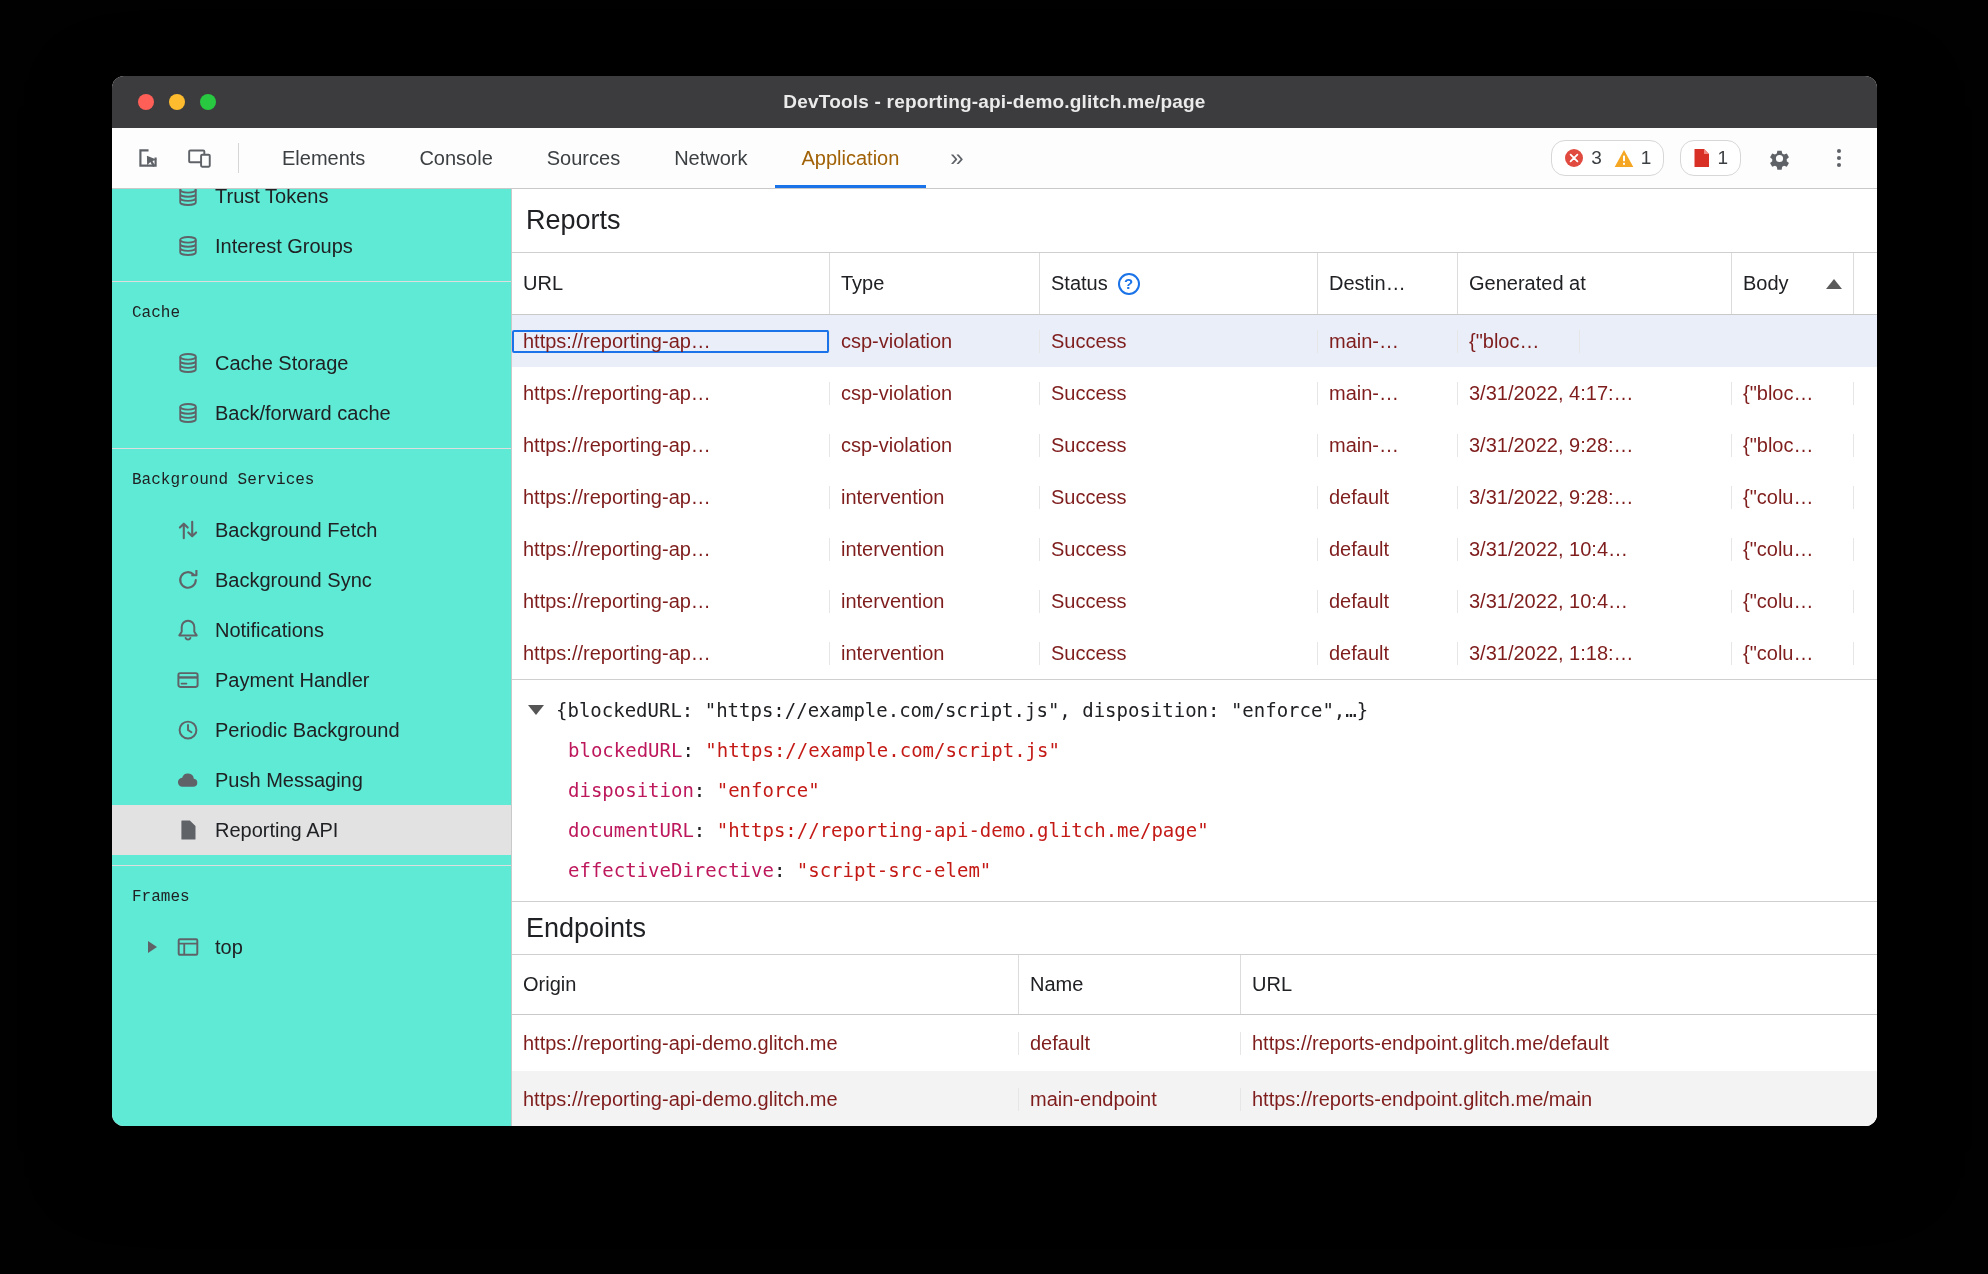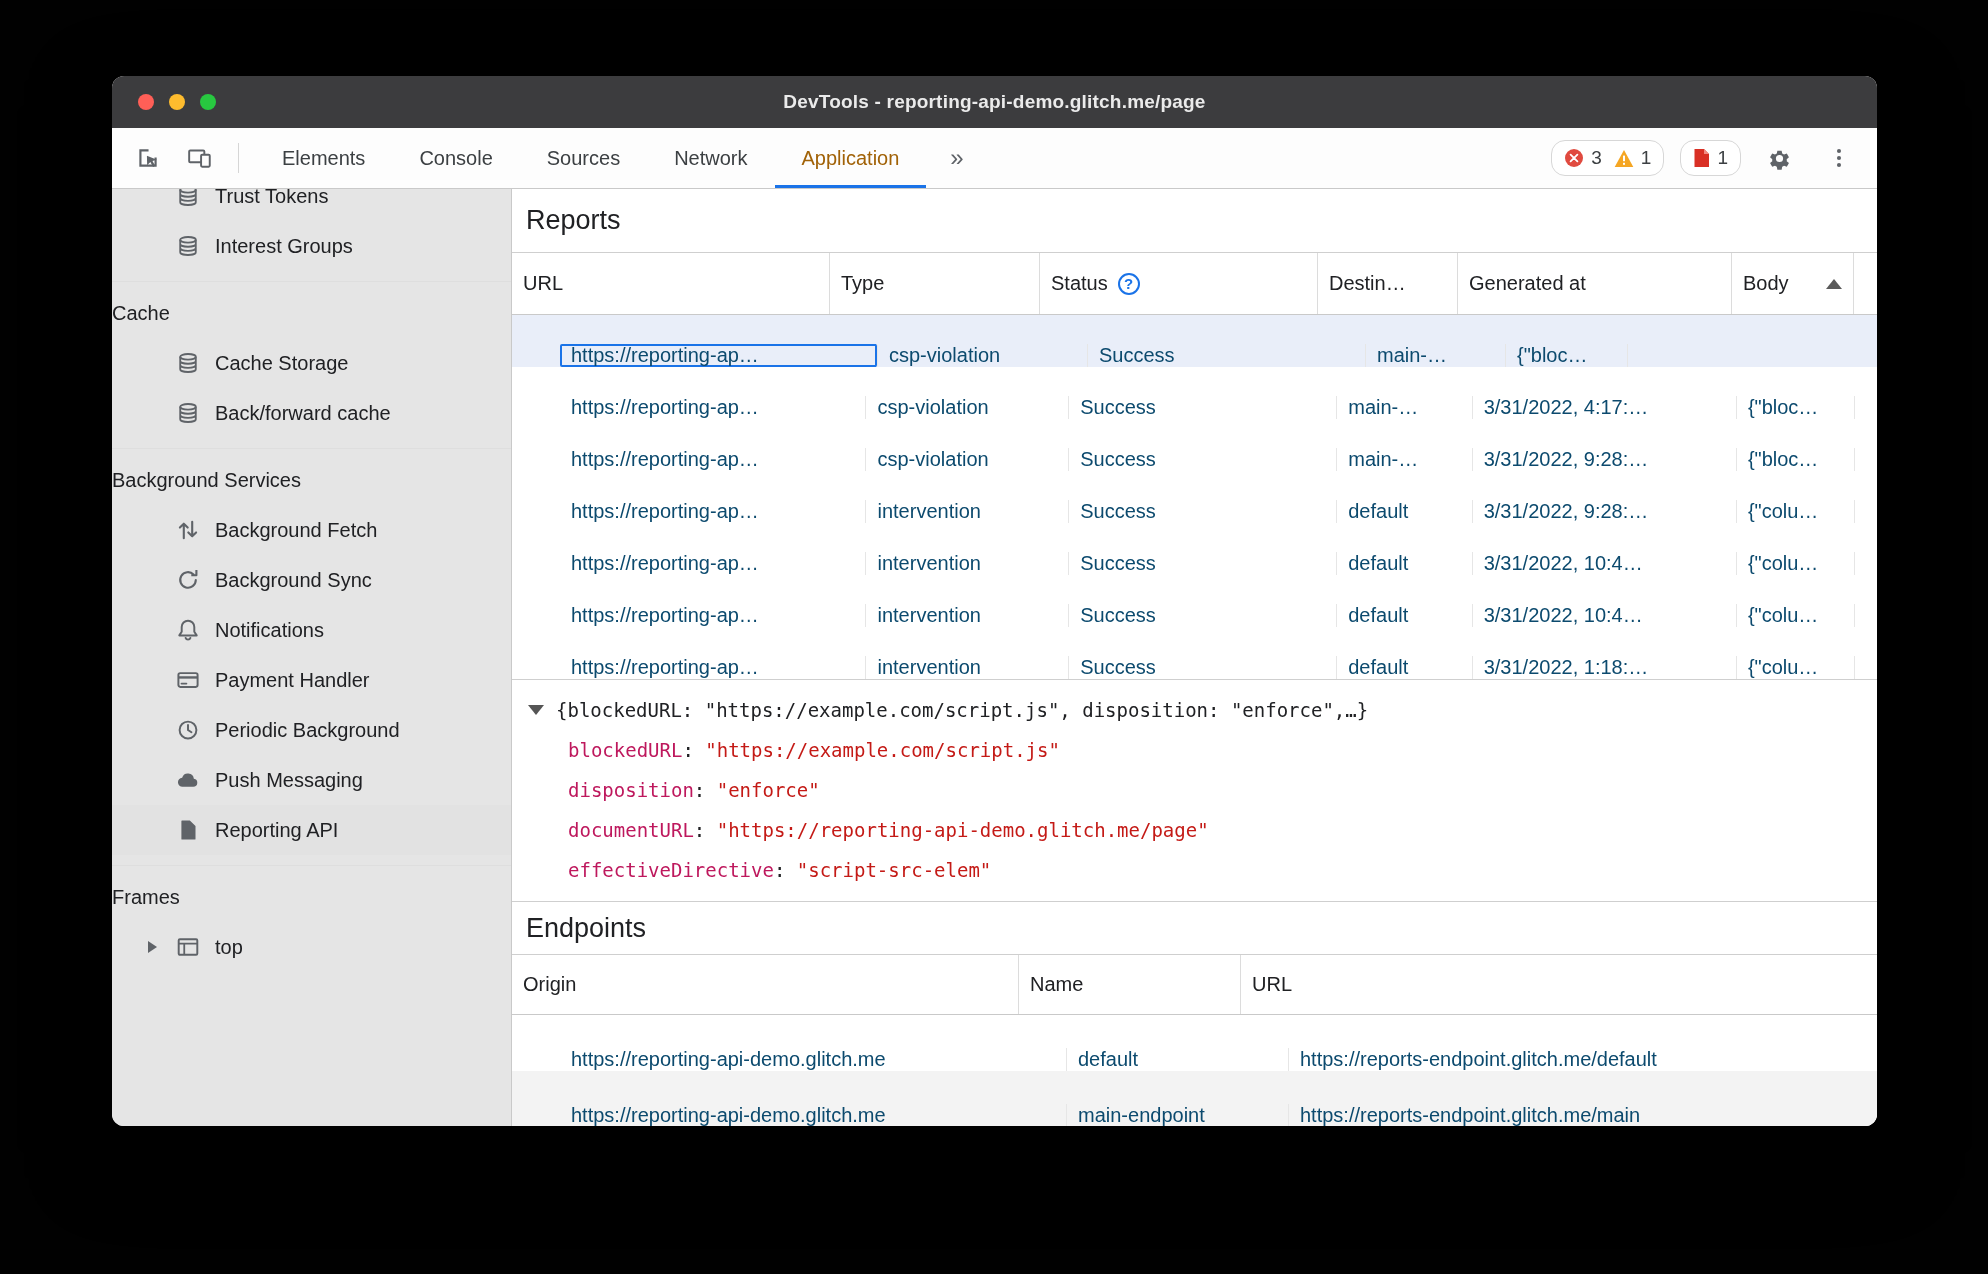--- a/index.html
+++ b/index.html
@@ -33,40 +33,40 @@
   .tab.selected::after { content:""; position:absolute; left:0; right:0; bottom:0; height:3px; background:#1a73e8; }
   .more-tabs { display:flex; align-items:center; padding:0 16px; color:#5f6368; font-size:24px; }
   .toolbar-right { margin-left:auto; display:flex; align-items:center; gap:16px; }
   .badge-group { display:flex; align-items:center; gap:12px; border:1px solid #d7d7d7; border-radius:14px; padding:6px 12px; font-size:19px; color:#3c4043; background:#fff; }
   .b-item { display:inline-flex; align-items:center; gap:7px; }
 
   
   .content { flex:1; min-height:0; display:flex; }
 
   
-  .sidebar { width:400px; flex:none; border-right:1px solid #c9c9c9; overflow:hidden; background:#e5e5e5; }
+  .sidebar { width:400px; flex:none; border-right:1px solid #c9c9c9; overflow:hidden; background:#5eead4; }
   .side-section { border-bottom:1px solid #dedede; padding:6px 0 10px; }
   .side-section.last { border-bottom:none; }
   .side-section.clip-top { margin-top:-24px; }
-  .side-header { height:50px; display:flex; align-items:center; font-size:20px; color:#202124; }
+  .side-header { height:50px; display:flex; align-items:center; padding-left:20px; font-size:16px; color:#202124;font-family:Liberation Mono, monospace; }
   .side-item { height:50px; display:flex; align-items:center; gap:15px; padding-left:64px; font-size:20px; color:#202124; cursor:default; }
   .side-item .icon { width:24px; height:24px; color:#5f6368; display:flex; align-items:center; justify-content:center; flex:none; }
   .side-item .icon svg { width:24px; height:24px; }
   .side-item.selected { background:#e2e2e2; }
   .side-item.frame-item { padding-left:36px; }
   .tri-right { width:0; height:0; border-left:9px solid #5f6368; border-top:6px solid transparent; border-bottom:6px solid transparent; margin-right:4px; }
 
   
   .main { flex:1; min-width:0; display:flex; flex-direction:column; background:#fff; }
   .panel-titlebar { height:64px; flex:none; display:flex; align-items:center; padding-left:14px; font-size:27px; color:#202124; border-bottom:1px solid #cfcfcf; }
   .panel-titlebar.endpoints-bar { height:54px; border-top:1px solid #cfcfcf; }
 
   .grid-header { display:flex; height:62px; flex:none; align-items:stretch; border-bottom:1px solid #c9c9c9; font-size:20px; color:#202124; }
   .grid-header .cell { display:flex; align-items:center; gap:10px; padding:0 11px; border-right:1px solid #dcdcdc; overflow:hidden; white-space:nowrap; }
-  .grid-row { display:flex; height:52px; flex:none; align-items:flex-end; font-size:20px; color:#0c4a6e;padding-left:48px; }
+  .grid-row { display:flex; height:52px; flex:none; align-items:center; font-size:20px; color:#7f1d1d; }
   .grid-row .cell { display:flex; align-items:center; padding:0 11px; border-right:1px solid #e6e6e6; overflow:hidden; white-space:nowrap; }
   .grid-row.selected { background:#e9eef9; }
   .grid-row.selected .cell.c-url { box-shadow:inset 0 0 0 2px #1a73e8; border-radius:2px; }
   .grid-row.striped { background:#f3f3f3; }
 
   .c-url{width:318px;} .c-type{width:210px;} .c-status{width:278px;}
   .c-dest{width:140px;} .c-gen{width:274px;} .c-body{width:122px; justify-content:space-between;}
   .c-fill{flex:1; border-right:none !important;}
 
   .e-origin{width:507px;} .e-name{width:222px;} .e-url{flex:1; border-right:none !important;}

